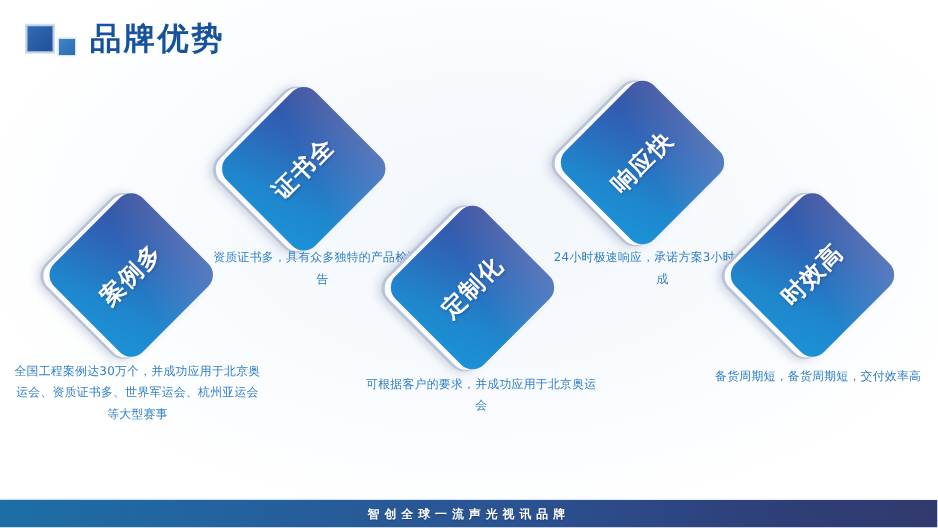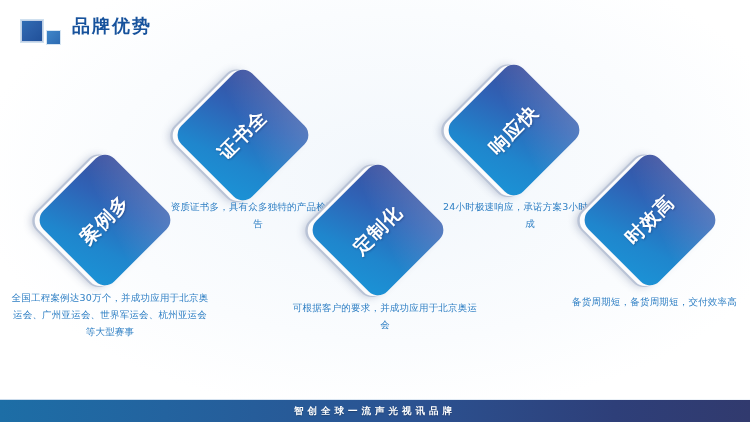--- a/index.html
+++ b/index.html
@@ -25,21 +25,21 @@
     border:1px solid #cfe0ef;
     box-shadow:0 0 0 1px rgba(255,255,255,.7) inset;
   }
   .sq-small{
     position:absolute;left:46px;top:30px;width:13px;height:13px;
     background:linear-gradient(135deg,#3f86c9 0%,#2d6bb2 100%);
     border:1px solid #d6e5f2;
   }
   .title{
     position:absolute;left:72px;top:14px;
-    font-size:18px;font-weight:bold;letter-spacing:2px;
+    font-size:25px;font-weight:bold;letter-spacing:2px;
     color:#17529c;
     font-family:"DejaVu Sans","Liberation Sans",sans-serif;
     white-space:nowrap;
   }
 
   
   .logo{position:absolute;right:13px;top:16px;height:32px;display:flex;align-items:flex-start;}
   .logo-mark{position:relative;display:flex;align-items:center;height:32px;}
   .logo-kb{
     font-size:29px;font-weight:bold;color:#10205e;line-height:29px;
@@ -136,21 +136,21 @@
     <div class="sq-big"></div>
     <div class="sq-small"></div>
     <div class="title">品牌优势</div>
 
   </div>
 
   <div class="diamond-wrap" id="d1">
     <div class="diamond"></div>
     <div class="diamond-label">案例多</div>
   </div>
-  <div class="caption" id="c1">全国工程案例达30万个，并成功应用于北京奥运会、广州亚运会、世界军运会、杭州亚运会等大型赛事</div>
+  <div class="caption" id="c1">全国工程案例达30万个，并成功应用于北京奥运会、资质证书多、世界军运会、杭州亚运会等大型赛事</div>
 
   <div class="diamond-wrap" id="d2">
     <div class="diamond"></div>
     <div class="diamond-label">证书全</div>
   </div>
   <div class="caption" id="c2">资质证书多，具有众多独特的产品检测报告</div>
 
   <div class="diamond-wrap" id="d3">
     <div class="diamond"></div>
     <div class="diamond-label">定制化</div>

